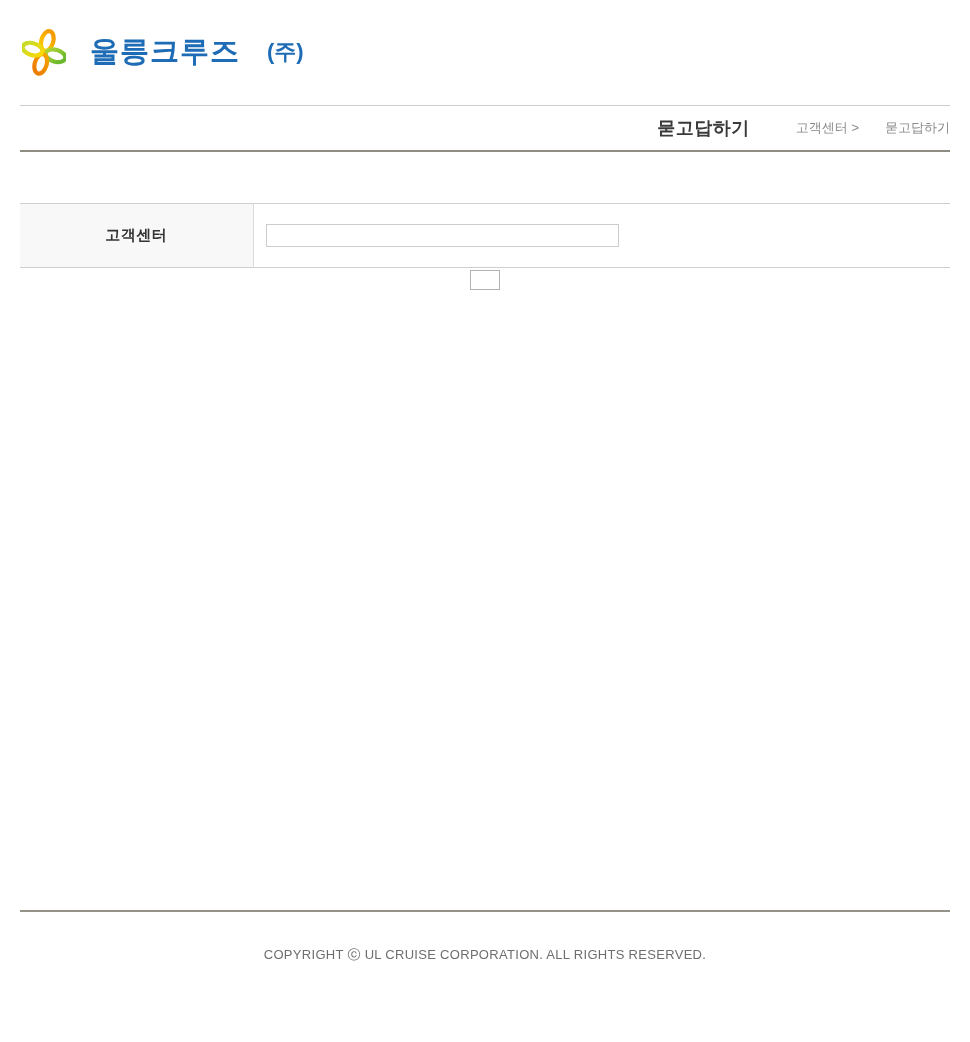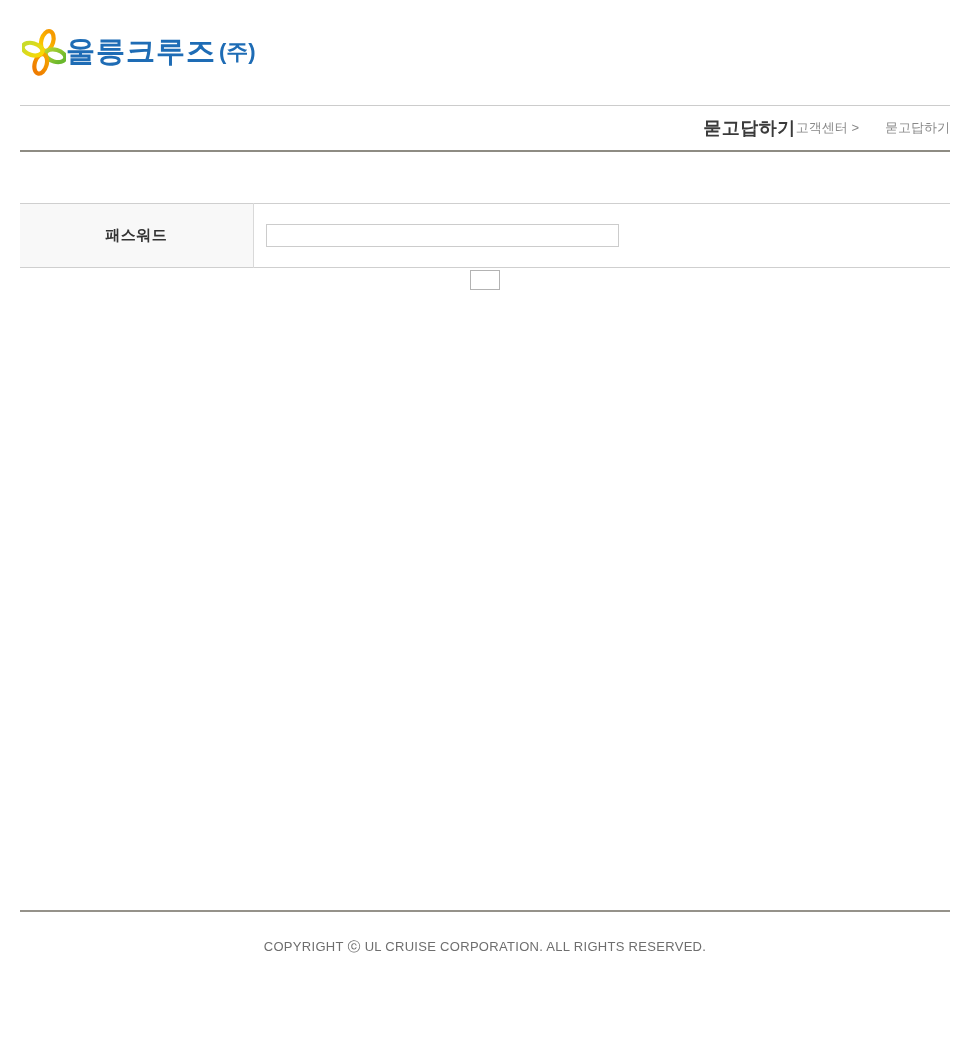--- a/index.html
+++ b/index.html
@@ -23,21 +23,21 @@
   .top-header {
     height: 105px;
     display: flex;
     align-items: flex-start;
   }
   .logo {
     margin-top: 27px;
     margin-left: 2px;
     display: flex;
     align-items: center;
-    gap: 0;
+    gap: 24px;
     cursor: pointer;
     text-decoration: none;
   }
   .logo-flower { width: 44px; height: 49px; display: block; }
   .logo-text {
     font-size: 29px;
     font-weight: bold;
     color: #1e6cb5;
     letter-spacing: 1px;
     line-height: 1;
@@ -66,21 +66,21 @@
     font-weight: bold;
     color: #3a3a3a;
     letter-spacing: 0.5px;
   }
   .breadcrumb {
     font-size: 13px;
     color: #888888;
     display: flex;
     align-items: center;
   }
-  .breadcrumb .crumb { cursor: pointer; }
+  .breadcrumb .crumb { cursor: pointer; margin-left: 46px; }
   .breadcrumb .crumb-current { margin-left: 26px; }
 
   
   .content-gap { height: 51px; }
   .pw-table {
     width: 100%;
     border-collapse: collapse;
     border-top: 1px solid #cfcfcf;
     border-bottom: 1px solid #cfcfcf;
   }
@@ -128,21 +128,21 @@
   }
 
   
   .footer {
     margin-top: 618px;
     border-top: 2px solid #95928a;
     text-align: center;
   }
   .footer p {
     margin: 0;
-    padding-top: 26px;
+    padding-top: 34px;
     font-size: 13px;
     color: #6e6e6e;
     letter-spacing: 0.3px;
   }
 </style>
 </head>
 <body>
 
 <div class="container">
 
@@ -185,21 +185,21 @@
       <span class="crumb">고객센터 &gt;</span>
       <span class="crumb crumb-current">묻고답하기</span>
     </div>
   </div>
 
   <div class="content-gap"></div>
 
   <table class="pw-table">
     <tbody>
       <tr>
-        <th>패스워드</th>
+        <th>고객센터</th>
         <td>
           <input type="password" class="pw-input" value="" style="">
         </td>
       </tr>
     </tbody>
   </table>
 
   <div class="btn-row">
     <button class="submit-btn"></button>
   </div>

